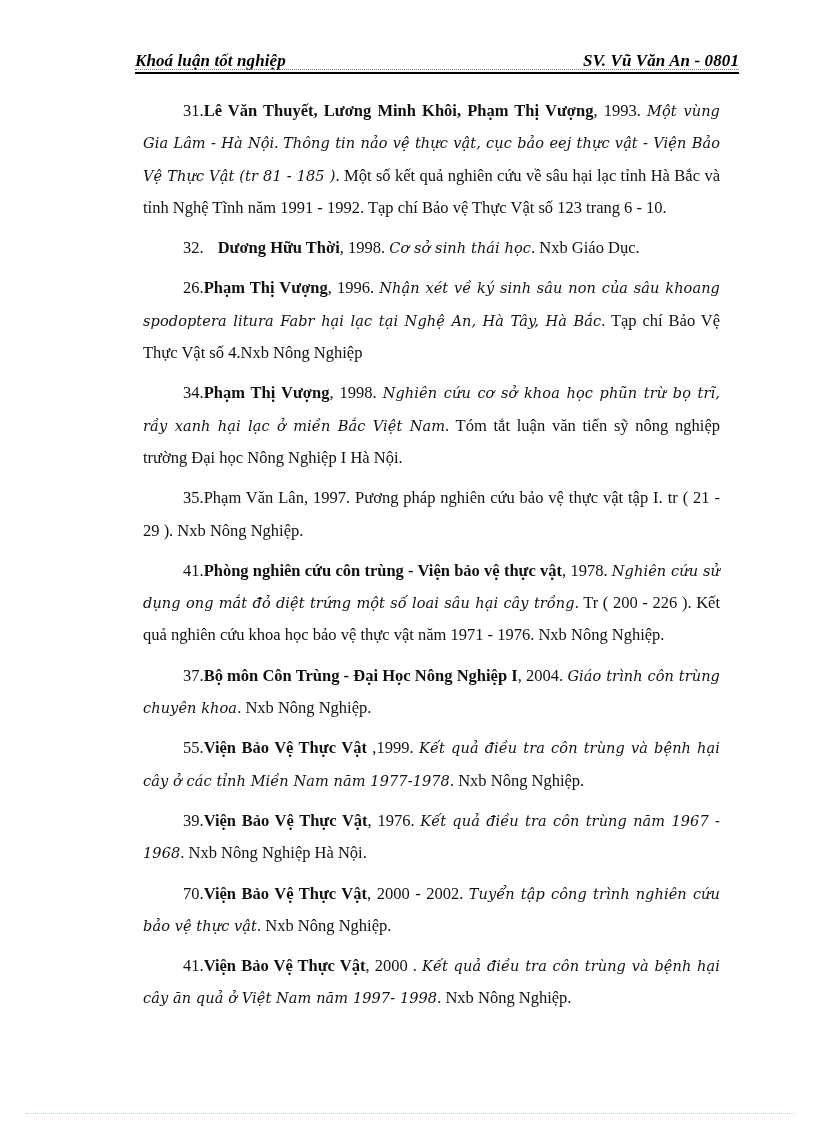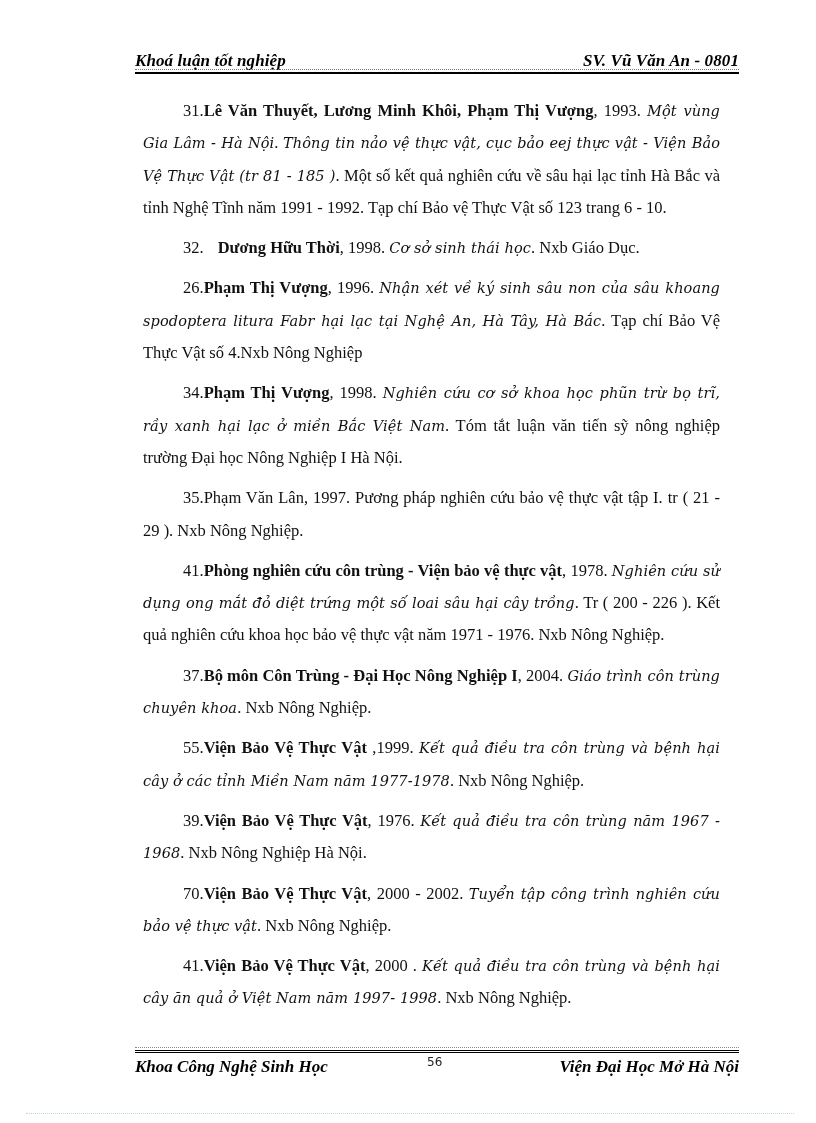--- a/index.html
+++ b/index.html
@@ -147,20 +147,15 @@
     <p class="ref"><span class="num">55.</span><span class="authors">Viện Bảo Vệ Thực Vật</span><span> ,1999. </span><span class="title">Kết quả điều tra côn trùng và bệnh hại cây ở các tỉnh Miền Nam năm 1977-1978</span><span>. Nxb Nông Nghiệp.</span></p>
 
     <p class="ref"><span class="num">39.</span><span class="authors">Viện Bảo Vệ Thực Vật</span><span>, 1976. </span><span class="title">Kết quả điều tra côn trùng năm 1967 - 1968</span><span>. Nxb Nông Nghiệp Hà Nội.</span></p>
 
     <p class="ref"><span class="num">70.</span><span class="authors">Viện Bảo Vệ Thực Vật</span><span>, 2000  - 2002. </span><span class="title">Tuyển tập công trình nghiên cứu bảo vệ thực vật</span><span>. Nxb Nông Nghiệp.</span></p>
 
     <p class="ref"><span class="num">41.</span><span class="authors">Viện Bảo Vệ Thực Vật</span><span>, 2000  . </span><span class="title">Kết quả điều tra côn trùng và bệnh hại cây ăn quả ở Việt Nam năm 1997- 1998</span><span>. Nxb Nông Nghiệp.</span></p>
 
   </div>
 
-  <div class="footer">
-    <span class="left">Khoa Công Nghệ Sinh Học</span>
-    <span class="pagenum">56</span>
-    <span class="right">Viện Đại Học Mở Hà Nội</span>
-  </div>
 
   <div class="bottom-dots"></div>
 </div>
 
 </body></html>

